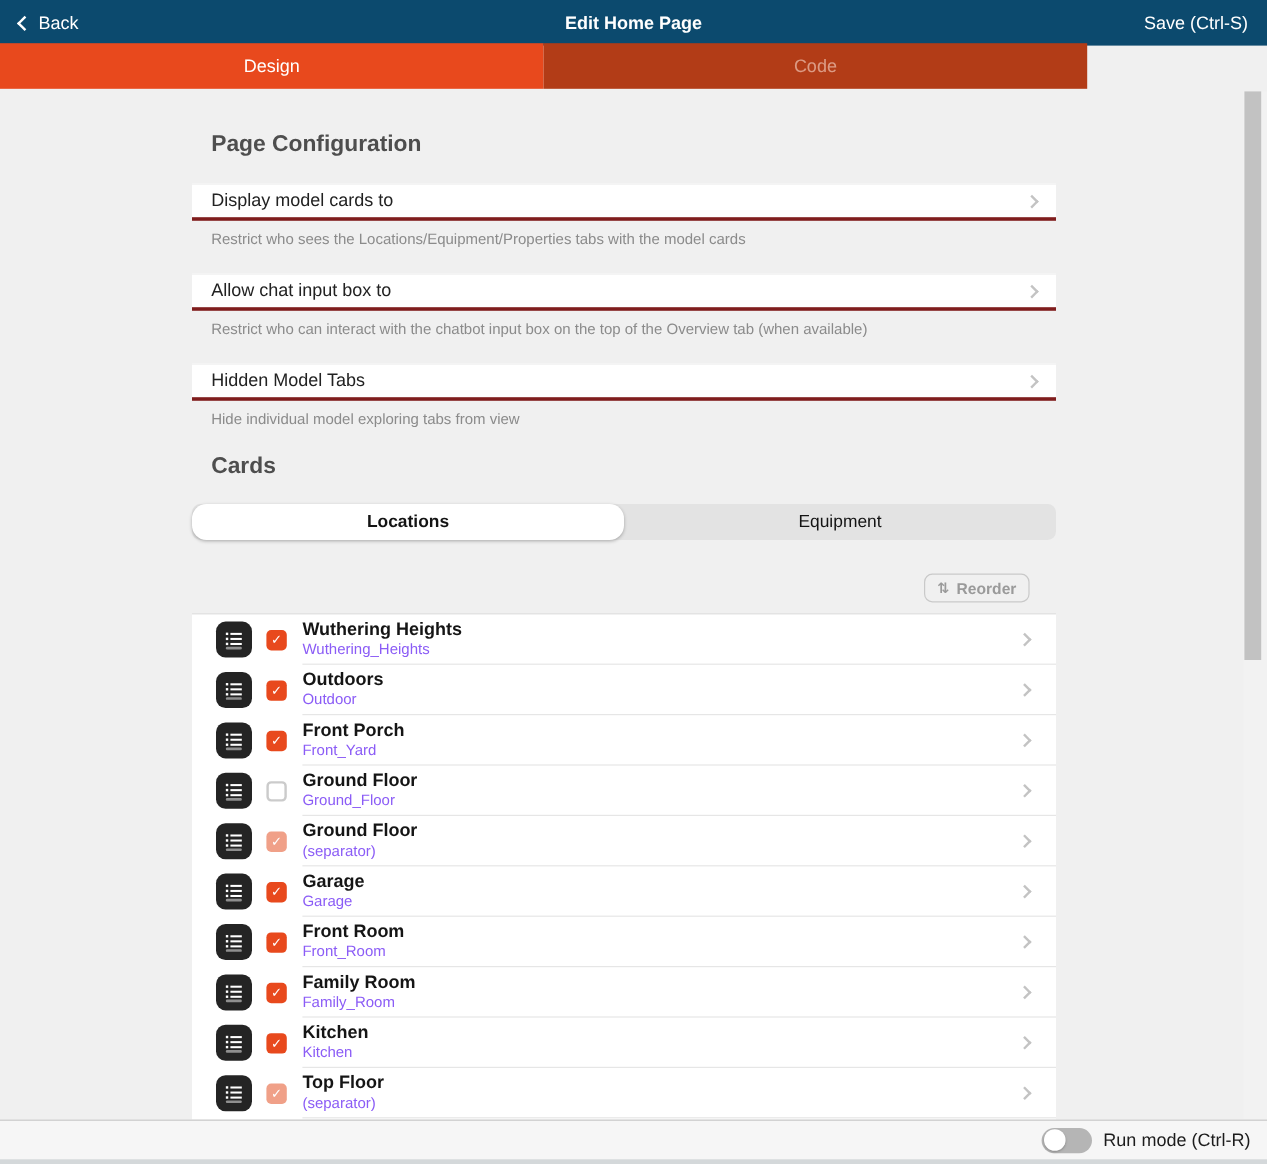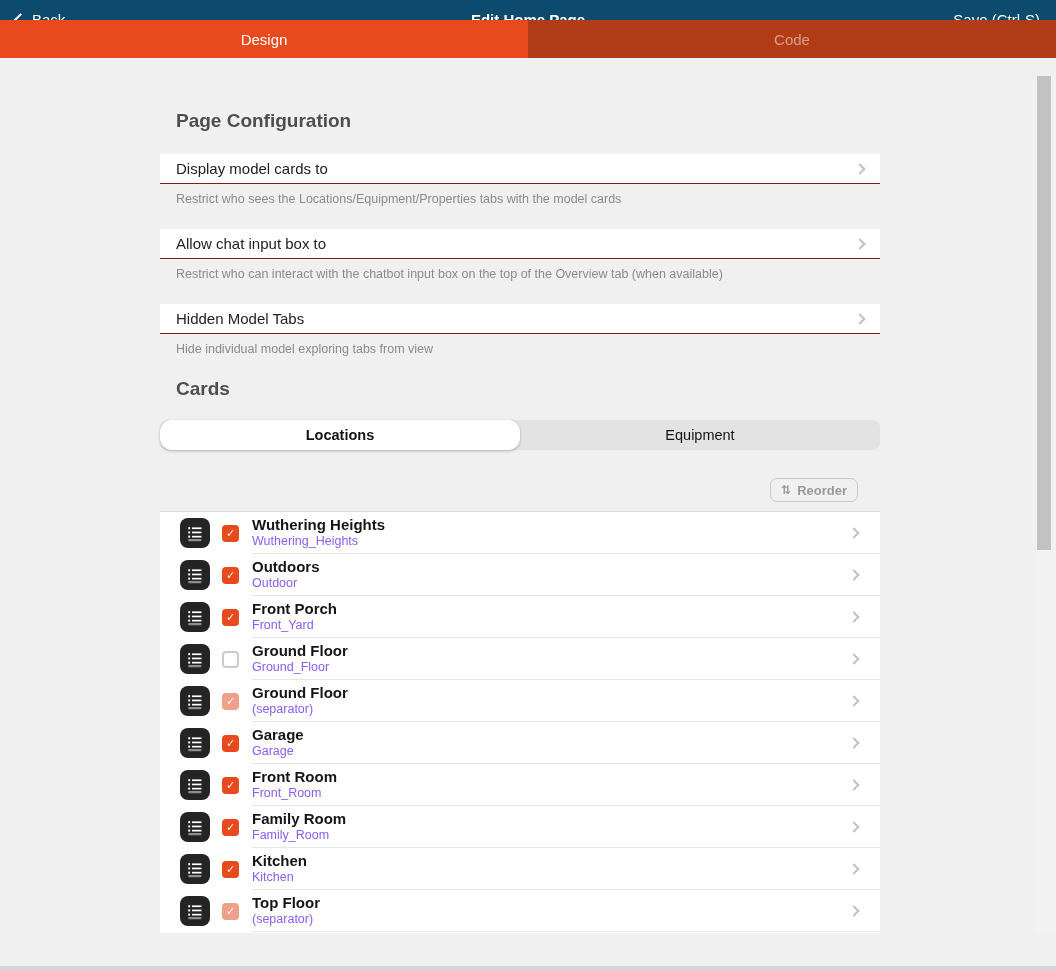--- a/index.html
+++ b/index.html
@@ -11,36 +11,36 @@
   .titlebar { position:absolute; top:0; left:0; width:1056px; height:38px;
     background:#0c4a6e; display:flex; align-items:center; padding:0 16px; z-index:5; }
   .back-btn { display:flex; align-items:center; gap:7px; color:#fff; font-size:15px; cursor:pointer; }
   .chev-left { width:9px; height:9px; border-left:2px solid #fff; border-bottom:2px solid #fff;
     transform:rotate(45deg); margin-top:1px; }
   .titlebar-title { position:absolute; left:0; right:0; text-align:center; color:#fff;
     font-size:15px; font-weight:bold; pointer-events:none; }
   .save-btn { margin-left:auto; color:#fff; font-size:15px; cursor:pointer; z-index:2; }
 
   
-  .tabbar { position:absolute; top:20px; left:0; width:1056px; height:38px; display:flex; z-index:5; }
+  .tabbar { position:absolute; top:36px; left:0; width:906px; height:38px; display:flex; z-index:5; }
   .tab { flex:1; display:flex; align-items:center; justify-content:center; font-size:15px; cursor:pointer; }
   .tab.active { background:#e8491d; color:#ffffff; }
   .tab.inactive { background:#b23c17; color:rgba(255,233,224,0.55); }
 
   
   .content { position:absolute; top:76px; left:0; width:1056px; height:857px;
     background:#f0f0f0; overflow:hidden; }
   .container { width:720px; margin-left:160px; }
 
   .block-title { margin-top:34px; margin-left:16px; font-size:19px; font-weight:bold; color:#4e4e4e; }
 
   .settings { margin-top:21px; }
   .setting-group { margin-bottom:22px; }
   .setting-row { height:31px; background:#ffffff; display:flex; align-items:center;
-    padding:0 16px; border-bottom:1px solid #7f1d1d; border-top:1px solid #f2f2f2; cursor:pointer; }
+    padding:0 16px; border-bottom:3px solid #7f1d1d; border-top:1px solid #f2f2f2; cursor:pointer; }
   .setting-title { font-size:15px; color:#222222; }
   .chevron { width:8px; height:8px; border-right:2px solid #c3c3c3; border-top:2px solid #c3c3c3;
     transform:rotate(45deg); margin-left:auto; flex:none; }
   .setting-desc { margin:8px 16px 0; font-size:12.5px; color:#8b8b8b; }
 
   .cards-title { margin-top:2px; }
 
   
   .segmented { margin-top:20px; height:30px; background:#e3e3e3; border-radius:7px;
     display:flex; align-items:stretch; }
@@ -364,15 +364,21 @@
   </div>
 </div>
 
     </div>
 
     <div class="scrollbar">
       <div class="scroll-thumb"></div>
     </div>
   </div>
 
+  <div class="footer">
+    <div class="toggle">
+      <div class="knob"></div>
+    </div>
+    <div class="footer-label">Run mode (Ctrl-R)</div>
+  </div>
   <div class="window-edge"></div>
 
 </div>
 
 </body></html>

